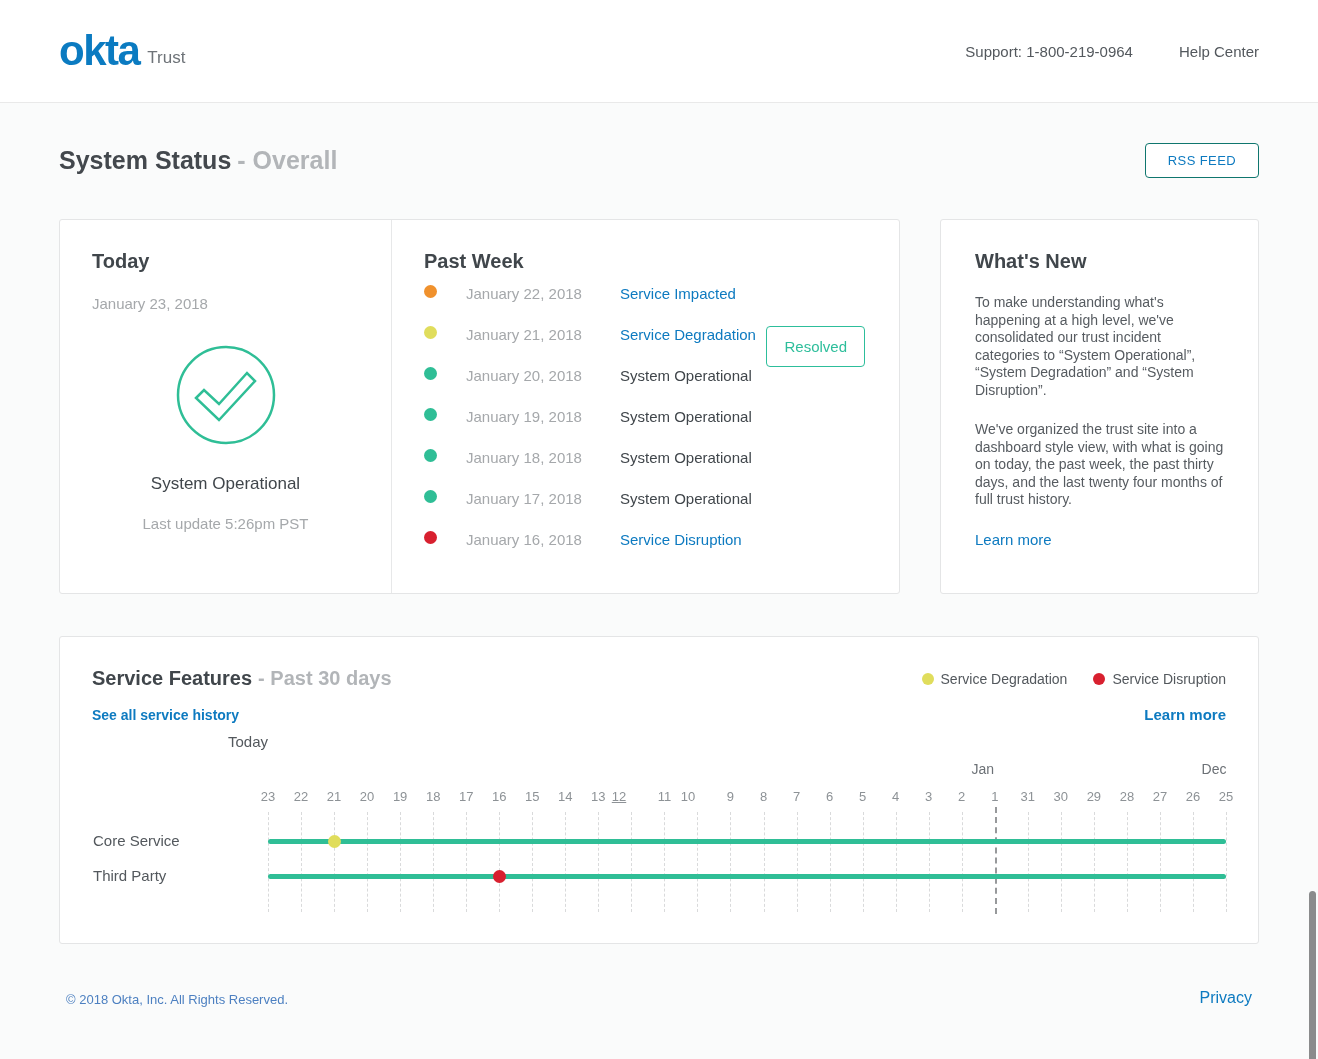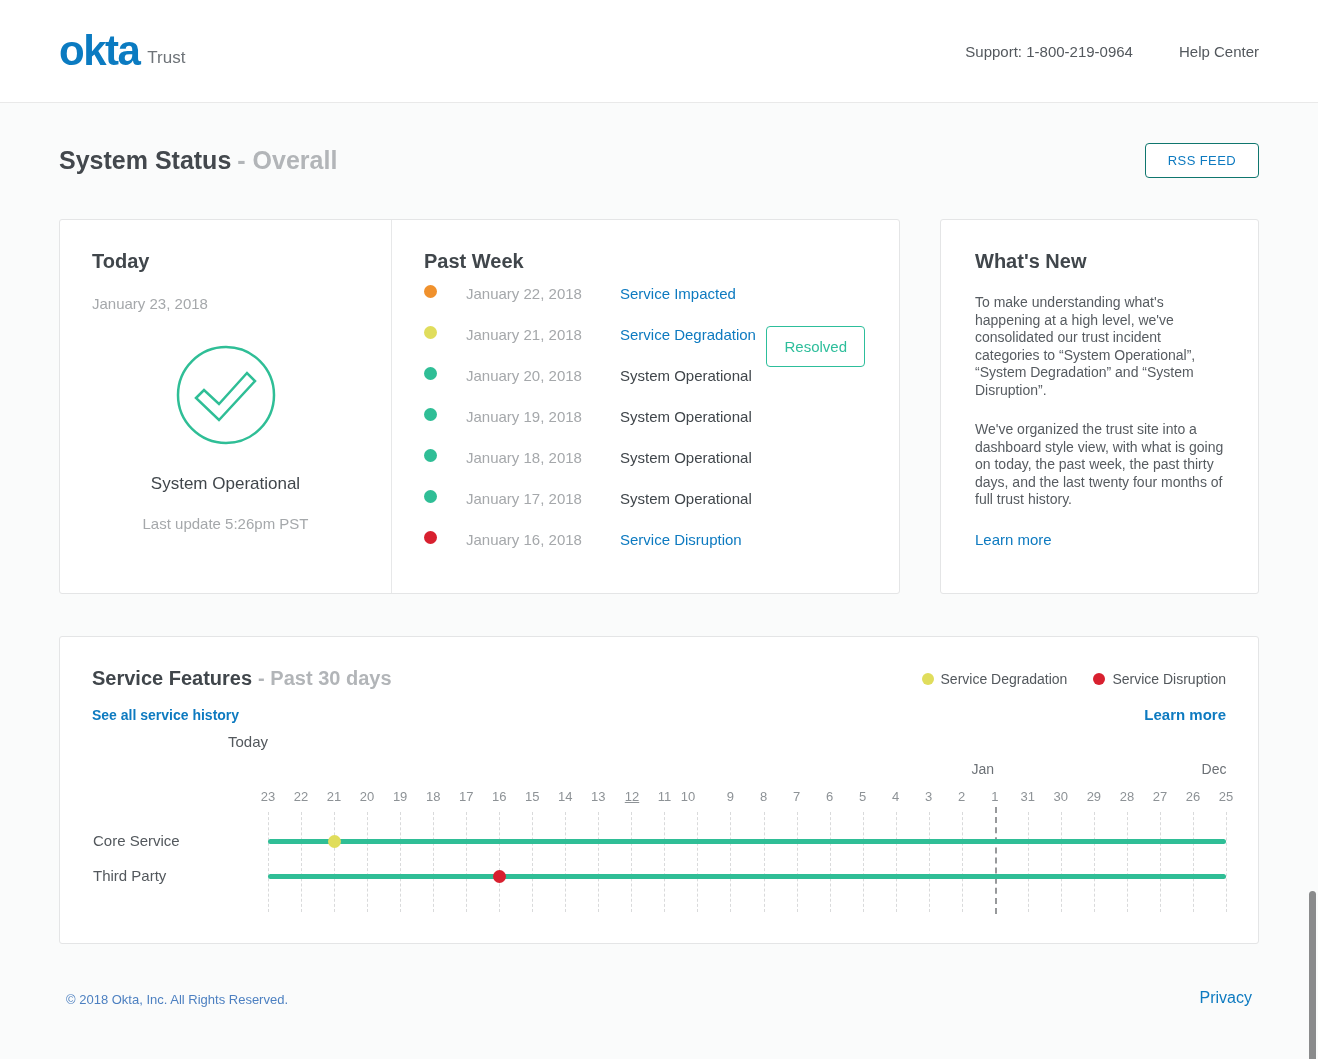--- a/index.html
+++ b/index.html
@@ -234,21 +234,21 @@
         <span class="tick-label" style="left: 374.207px;">17</span>
         <div class="gridline" style="left: 407.241px;"></div>
         <span class="tick-label" style="left: 407.241px;">16</span>
         <div class="gridline" style="left: 440.276px;"></div>
         <span class="tick-label" style="left: 440.276px;">15</span>
         <div class="gridline" style="left: 473.31px;"></div>
         <span class="tick-label" style="left: 473.31px;">14</span>
         <div class="gridline" style="left: 506.345px;"></div>
         <span class="tick-label" style="left: 506.345px;">13</span>
         <div class="gridline" style="left: 539.379px;"></div>
-        <span class="tick-label" style="left: 540px; text-decoration: underline;">12</span>
+        <span class="tick-label" style="left: 527px; text-decoration: underline;">12</span>
         <div class="gridline" style="left: 572.414px;"></div>
         <span class="tick-label" style="left: 572.414px;">11</span>
         <div class="gridline" style="left: 605.448px;"></div>
         <span class="tick-label" style="left: 596px;">10</span>
         <div class="gridline" style="left: 638.483px;"></div>
         <span class="tick-label" style="left: 638.483px;">9</span>
         <div class="gridline" style="left: 671.517px;"></div>
         <span class="tick-label" style="left: 671.517px;">8</span>
         <div class="gridline" style="left: 704.552px;"></div>
         <span class="tick-label" style="left: 704.552px;">7</span>

